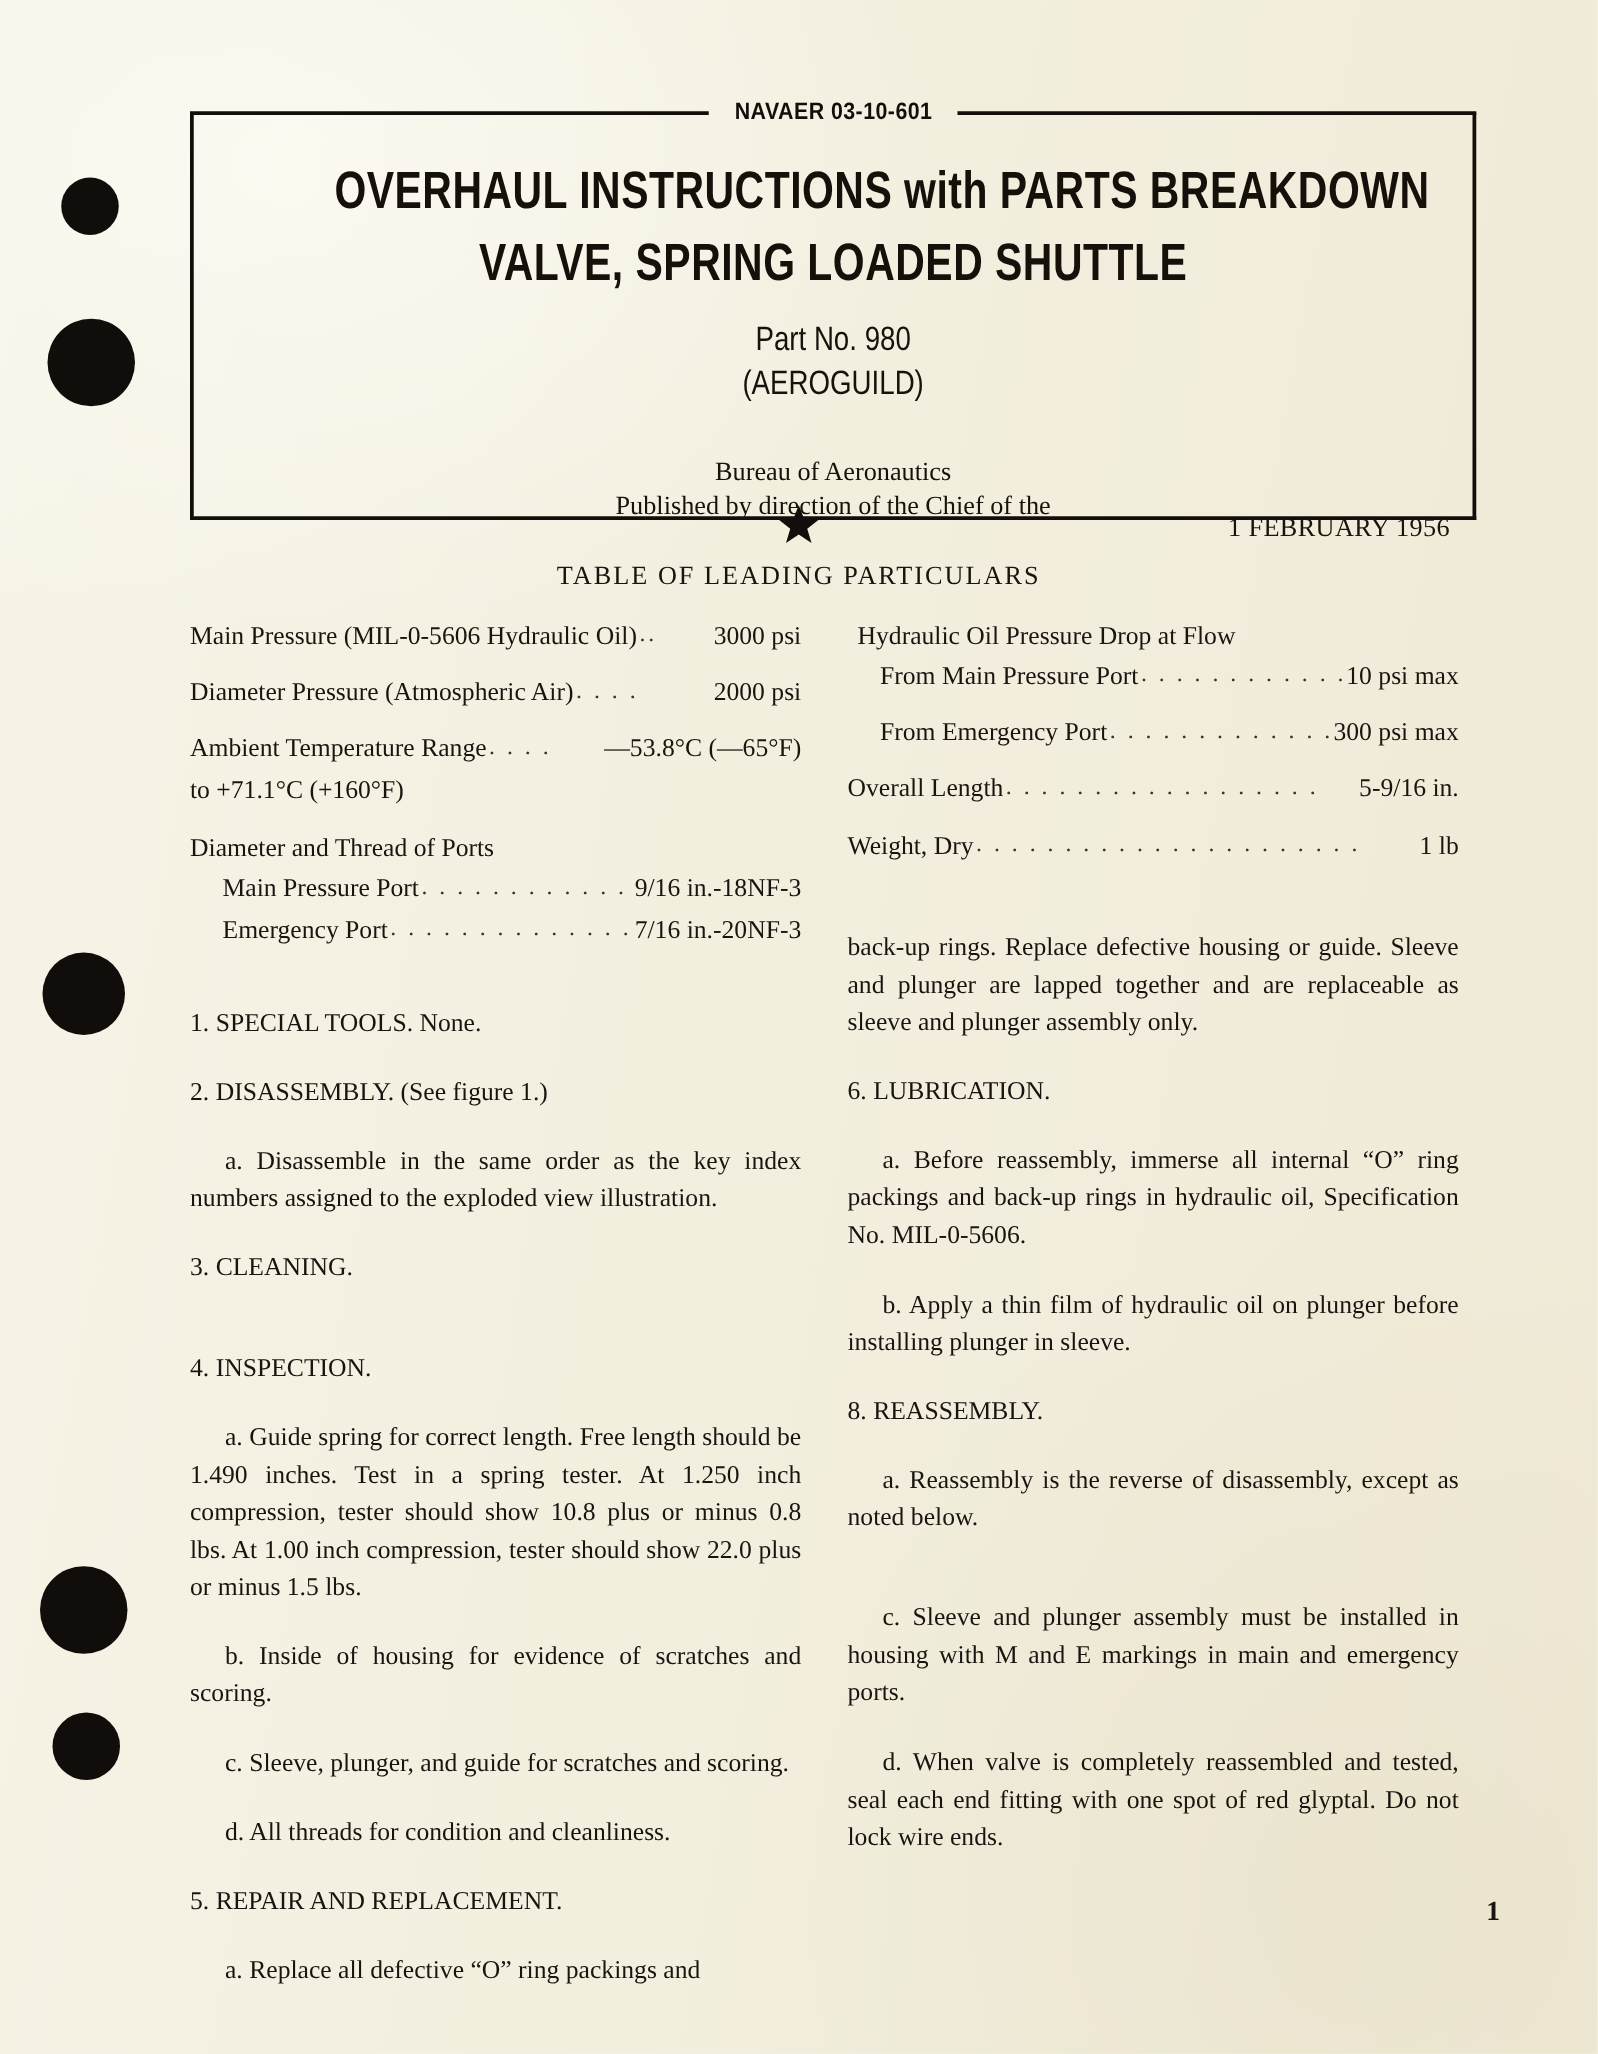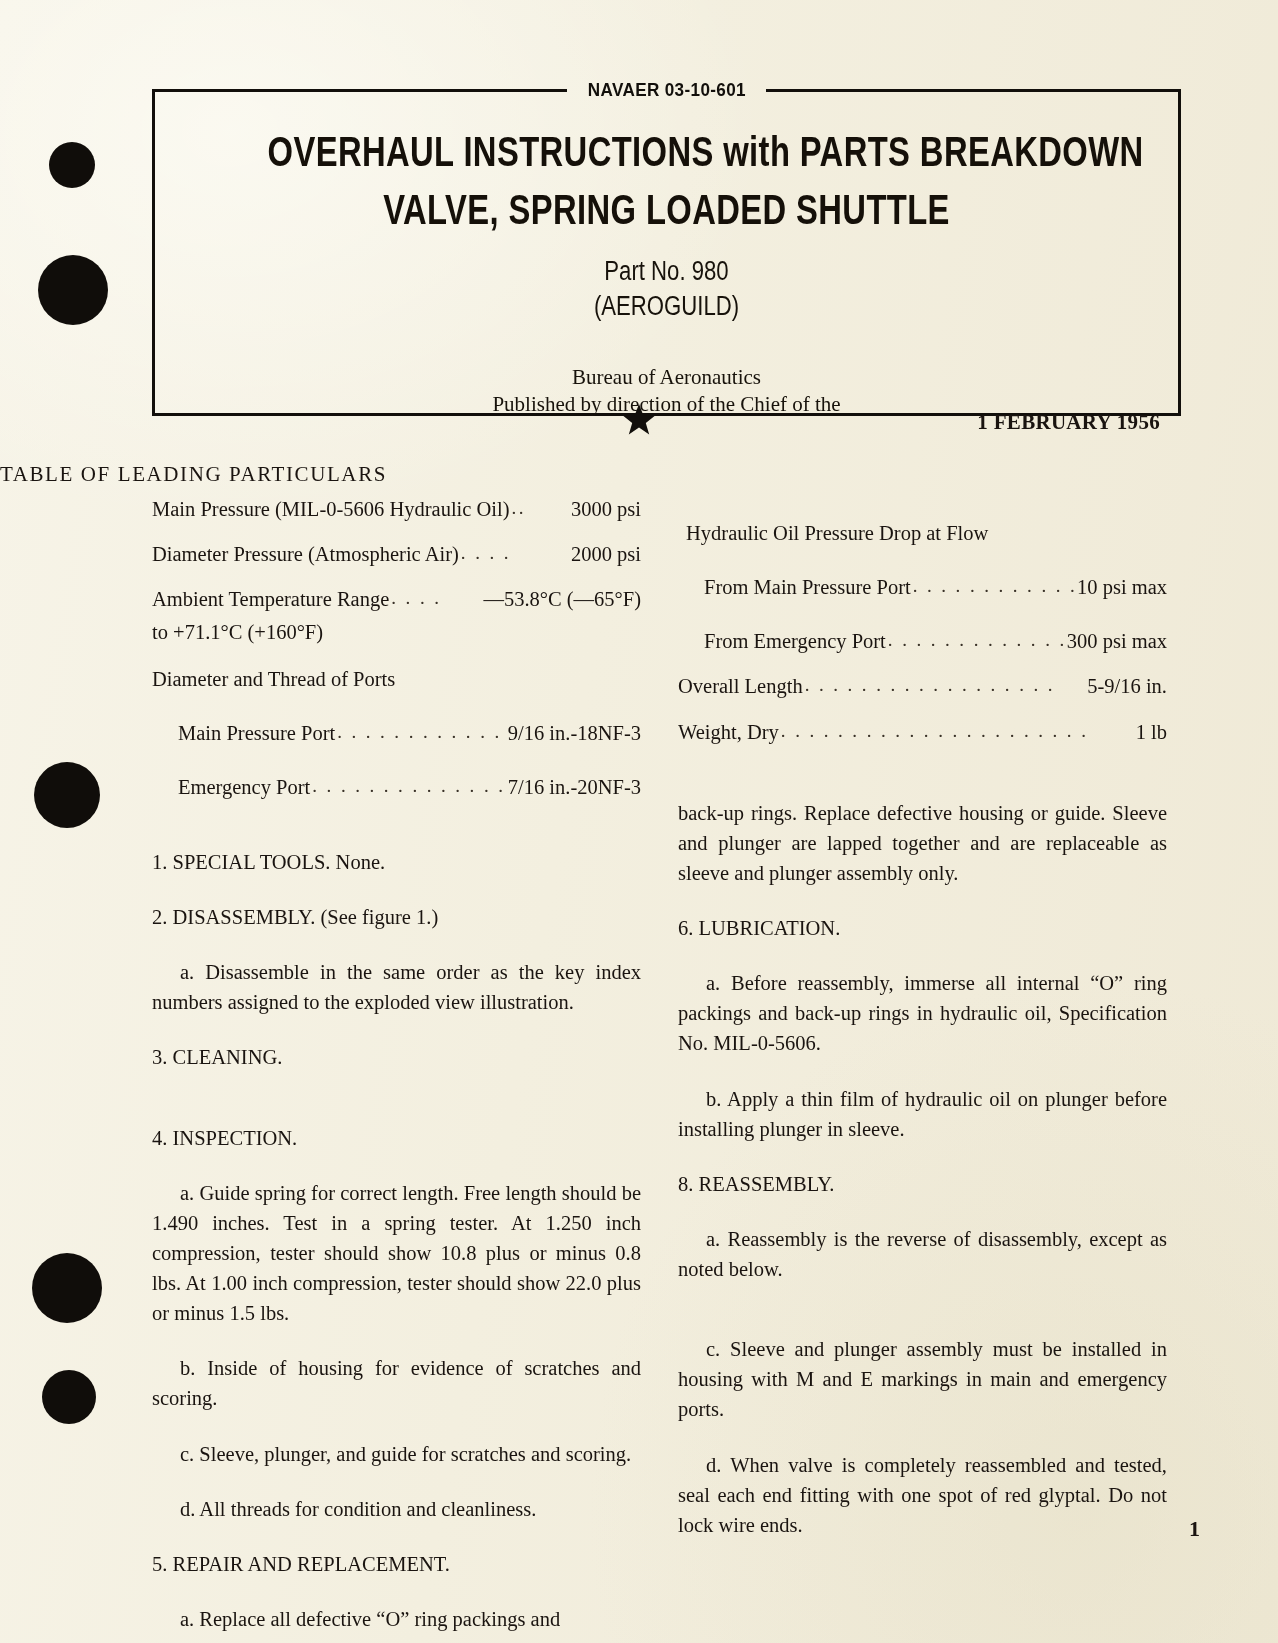--- a/index.html
+++ b/index.html
@@ -70,34 +70,34 @@
   }
   .t-part{ margin-top:22px; }
   .t-maker{ margin-top:4px; }
 
   .t-pub{
     text-align:center; margin-top:42px;
     font-size:21px; line-height:1.27; color:#17120b;
   }
   .t-date{
     position:absolute; right:18px; bottom:16px;
-    font-size:21px; font-weight:bold; letter-spacing:.3px;
+    font-size:21px; font-weight:normal; letter-spacing:.3px;
   }
 
   
   .star{
     position:absolute; left:0; right:0; top:404px;
     text-align:center; line-height:0; pointer-events:none;
   }
   .star svg{ display:inline-block; }
 
   
   .tlp-title{
     position:absolute; left:0; right:0; top:448px;
-    font-size:21px; letter-spacing:1.6px; font-weight:normal;margin-top:14px;
+    text-align:center; font-size:21px; letter-spacing:1.6px; font-weight:normal;
   }
 
   
   .col{
     position:absolute; top:494px; width:489px;
     font-size:20.5px; line-height:1.47;
     text-align:justify;
   }
   .col.left{ left:152px; }
   .col.right{ left:678px; }
@@ -109,21 +109,21 @@
     white-space:nowrap;
   }
   .tlp .row.tight{ margin-bottom:3px; }
   .tlp .lbl{ flex:0 0 auto; }
   .tlp .dots{
     flex:1 1 auto; overflow:hidden; white-space:nowrap;
     margin:0 2px; color:#3a3228; letter-spacing:2.4px; font-size:19px;
     position:relative; top:-2px;
   }
   .tlp .val{ flex:0 0 auto; }
-  .tlp .sub{ padding-left:26px;margin-top:24px; }
+  .tlp .sub{ padding-left:26px; }
   .tlp .cont{ margin-bottom:16px; }
   .tlp .plain{ margin-bottom:2px; }
 
   .gap{ height:30px; }
   p.sec{ margin:0; padding-top:0; font-weight:normal; }
   p.para{ margin:0; text-indent:28px; }
   p.noindent{ margin:0; text-indent:0; }
   .vs{ height:25px; }
 
   .pageno{

